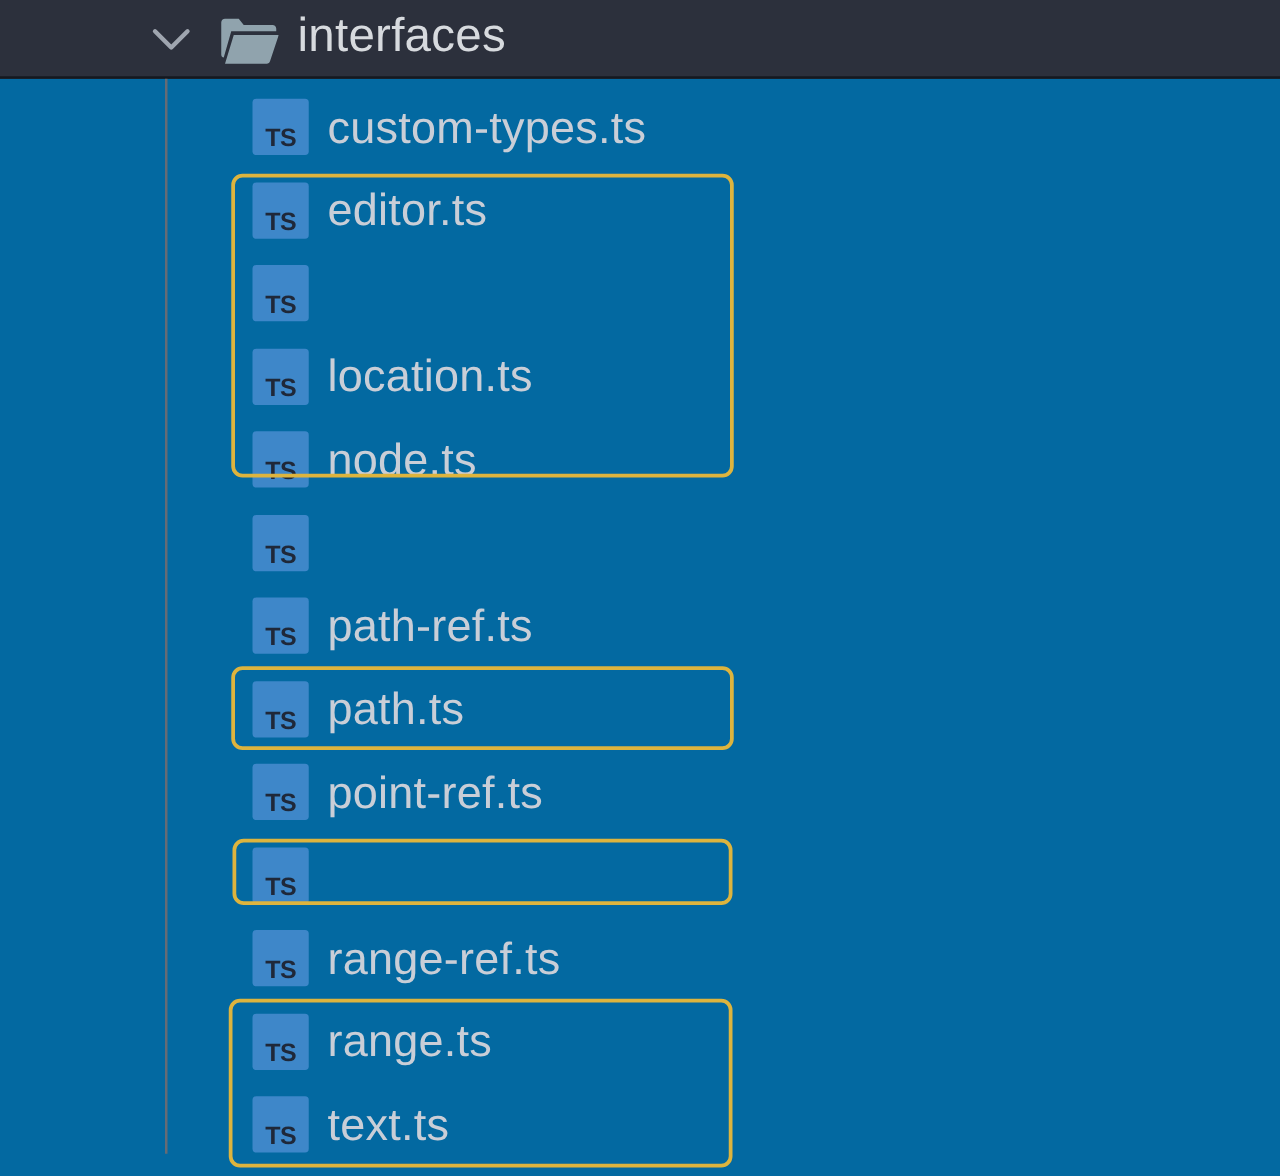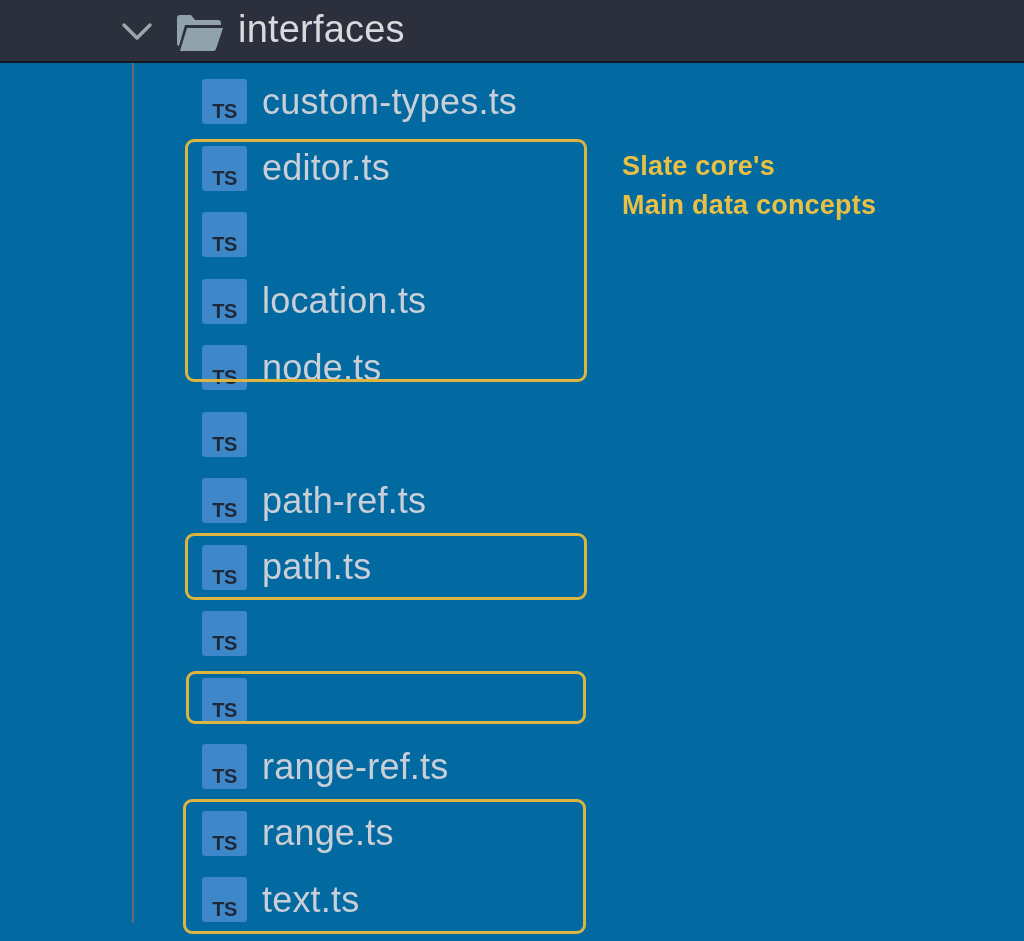--- a/index.html
+++ b/index.html
@@ -193,20 +193,21 @@
     <span class="ts-icon">
       <span class="ts-label">TS</span>
     </span>
     <span class="file-name">path.ts</span>
   </div>
 
   <div class="row" style="top: 600px;">
     <span class="ts-icon">
       <span class="ts-label">TS</span>
     </span>
+    <span class="file-name">point-ref.ts</span>
   </div>
 
   <div class="row" style="top: 666.5px;">
     <span class="ts-icon">
       <span class="ts-label">TS</span>
     </span>
   </div>
 
   <div class="row" style="top: 733px;">
     <span class="ts-icon">
@@ -228,18 +229,14 @@
     </span>
     <span class="file-name">text.ts</span>
   </div>
 </div>
 
   <div class="anno-box box-1"></div>
   <div class="anno-box box-2"></div>
   <div class="anno-box box-3"></div>
   <div class="anno-box box-4"></div>
 
-  <div class="anno-text">
-    <div>Slate core's</div>
-    <div>Main data concepts</div>
-  </div>
 
 </div>
 
 </body></html>

